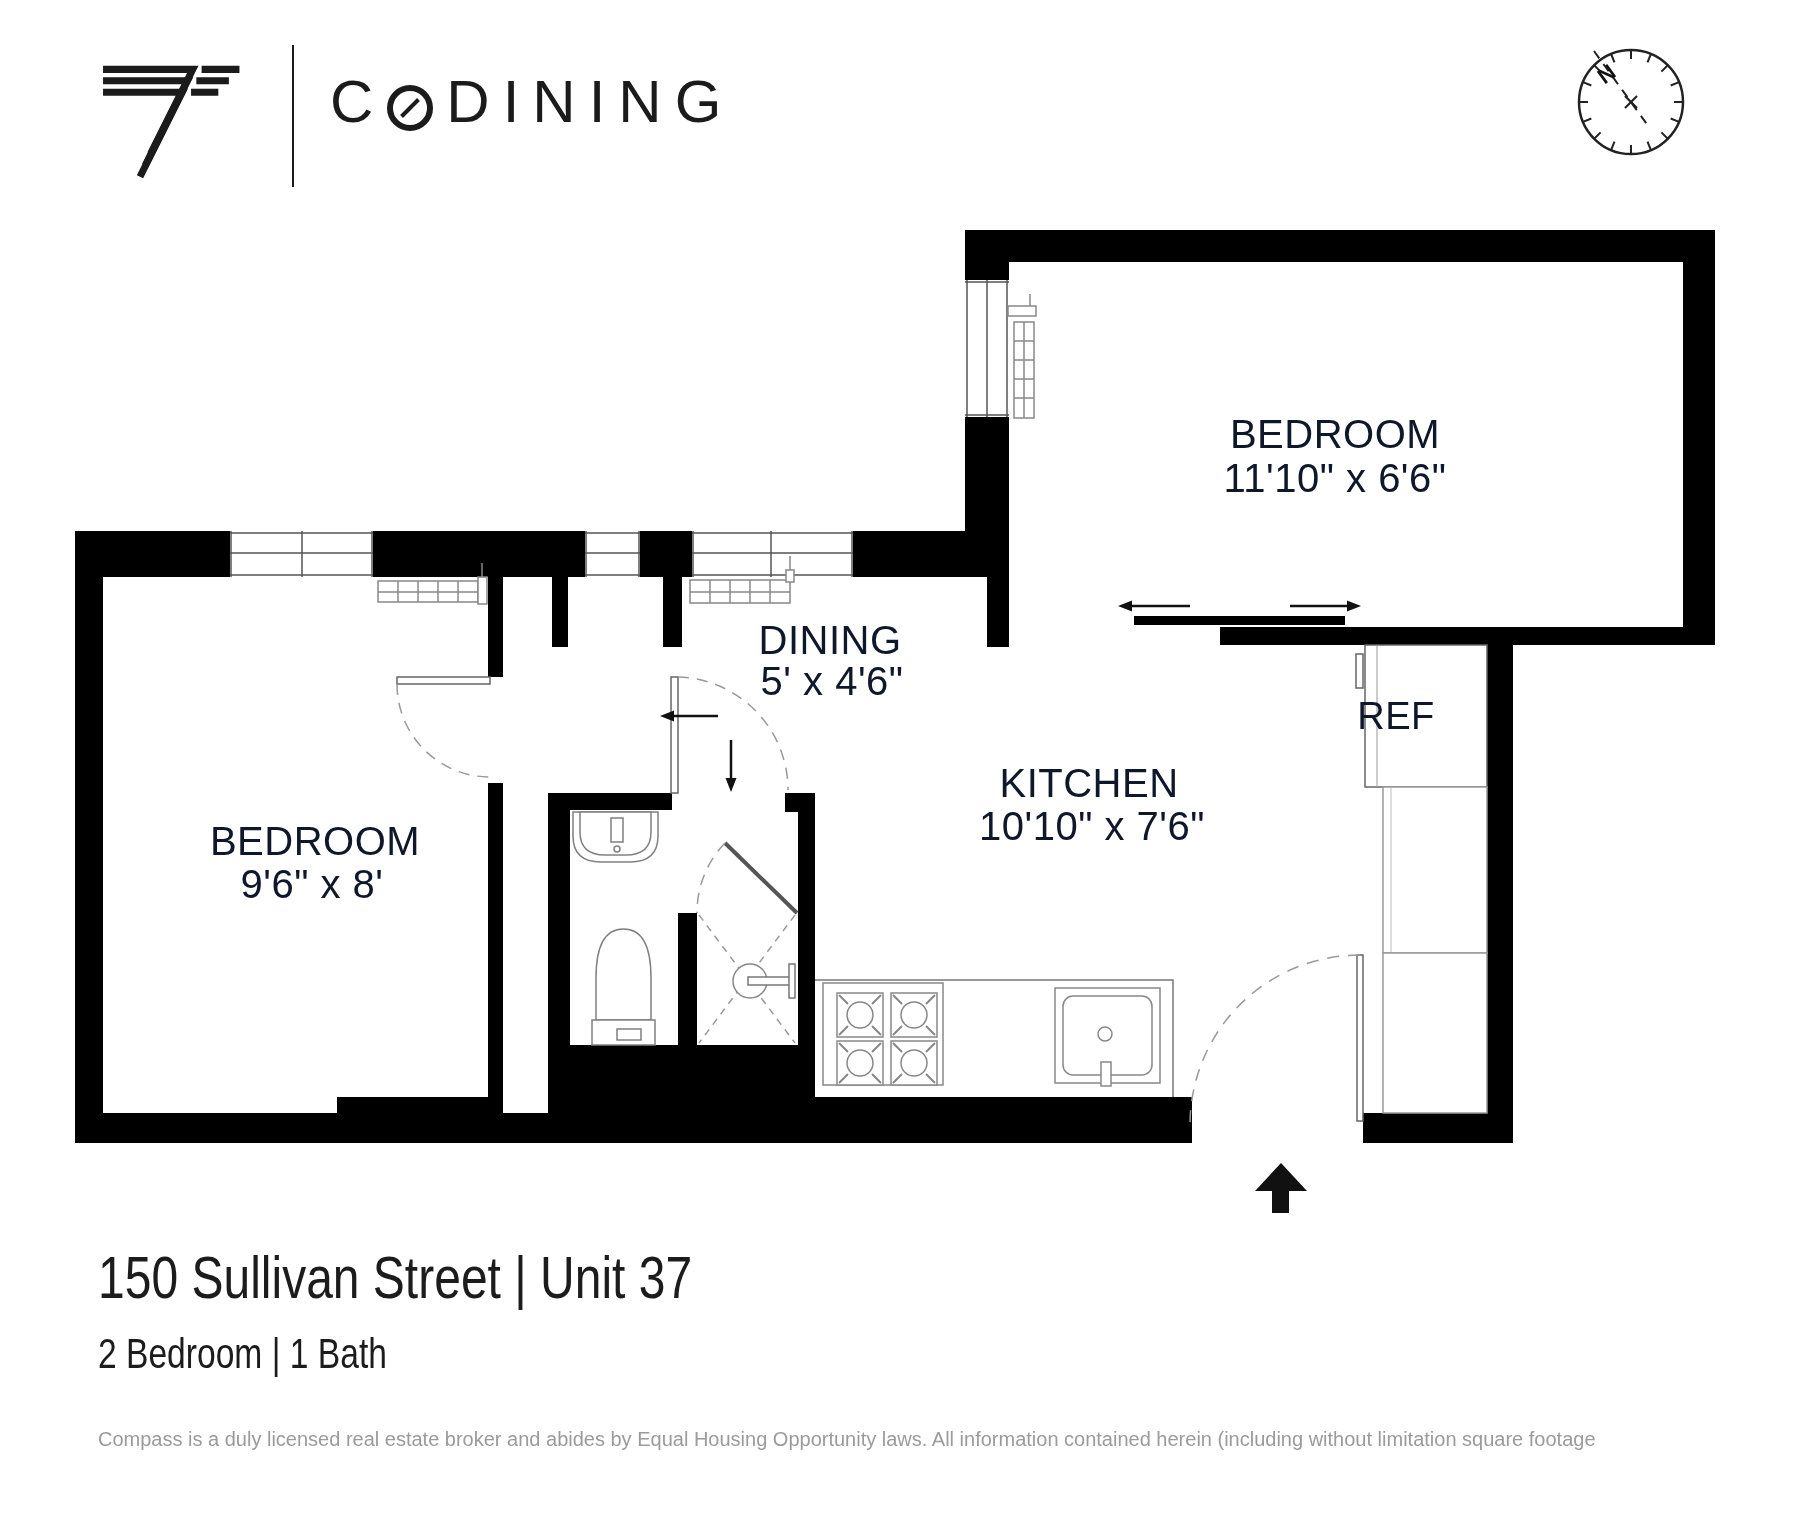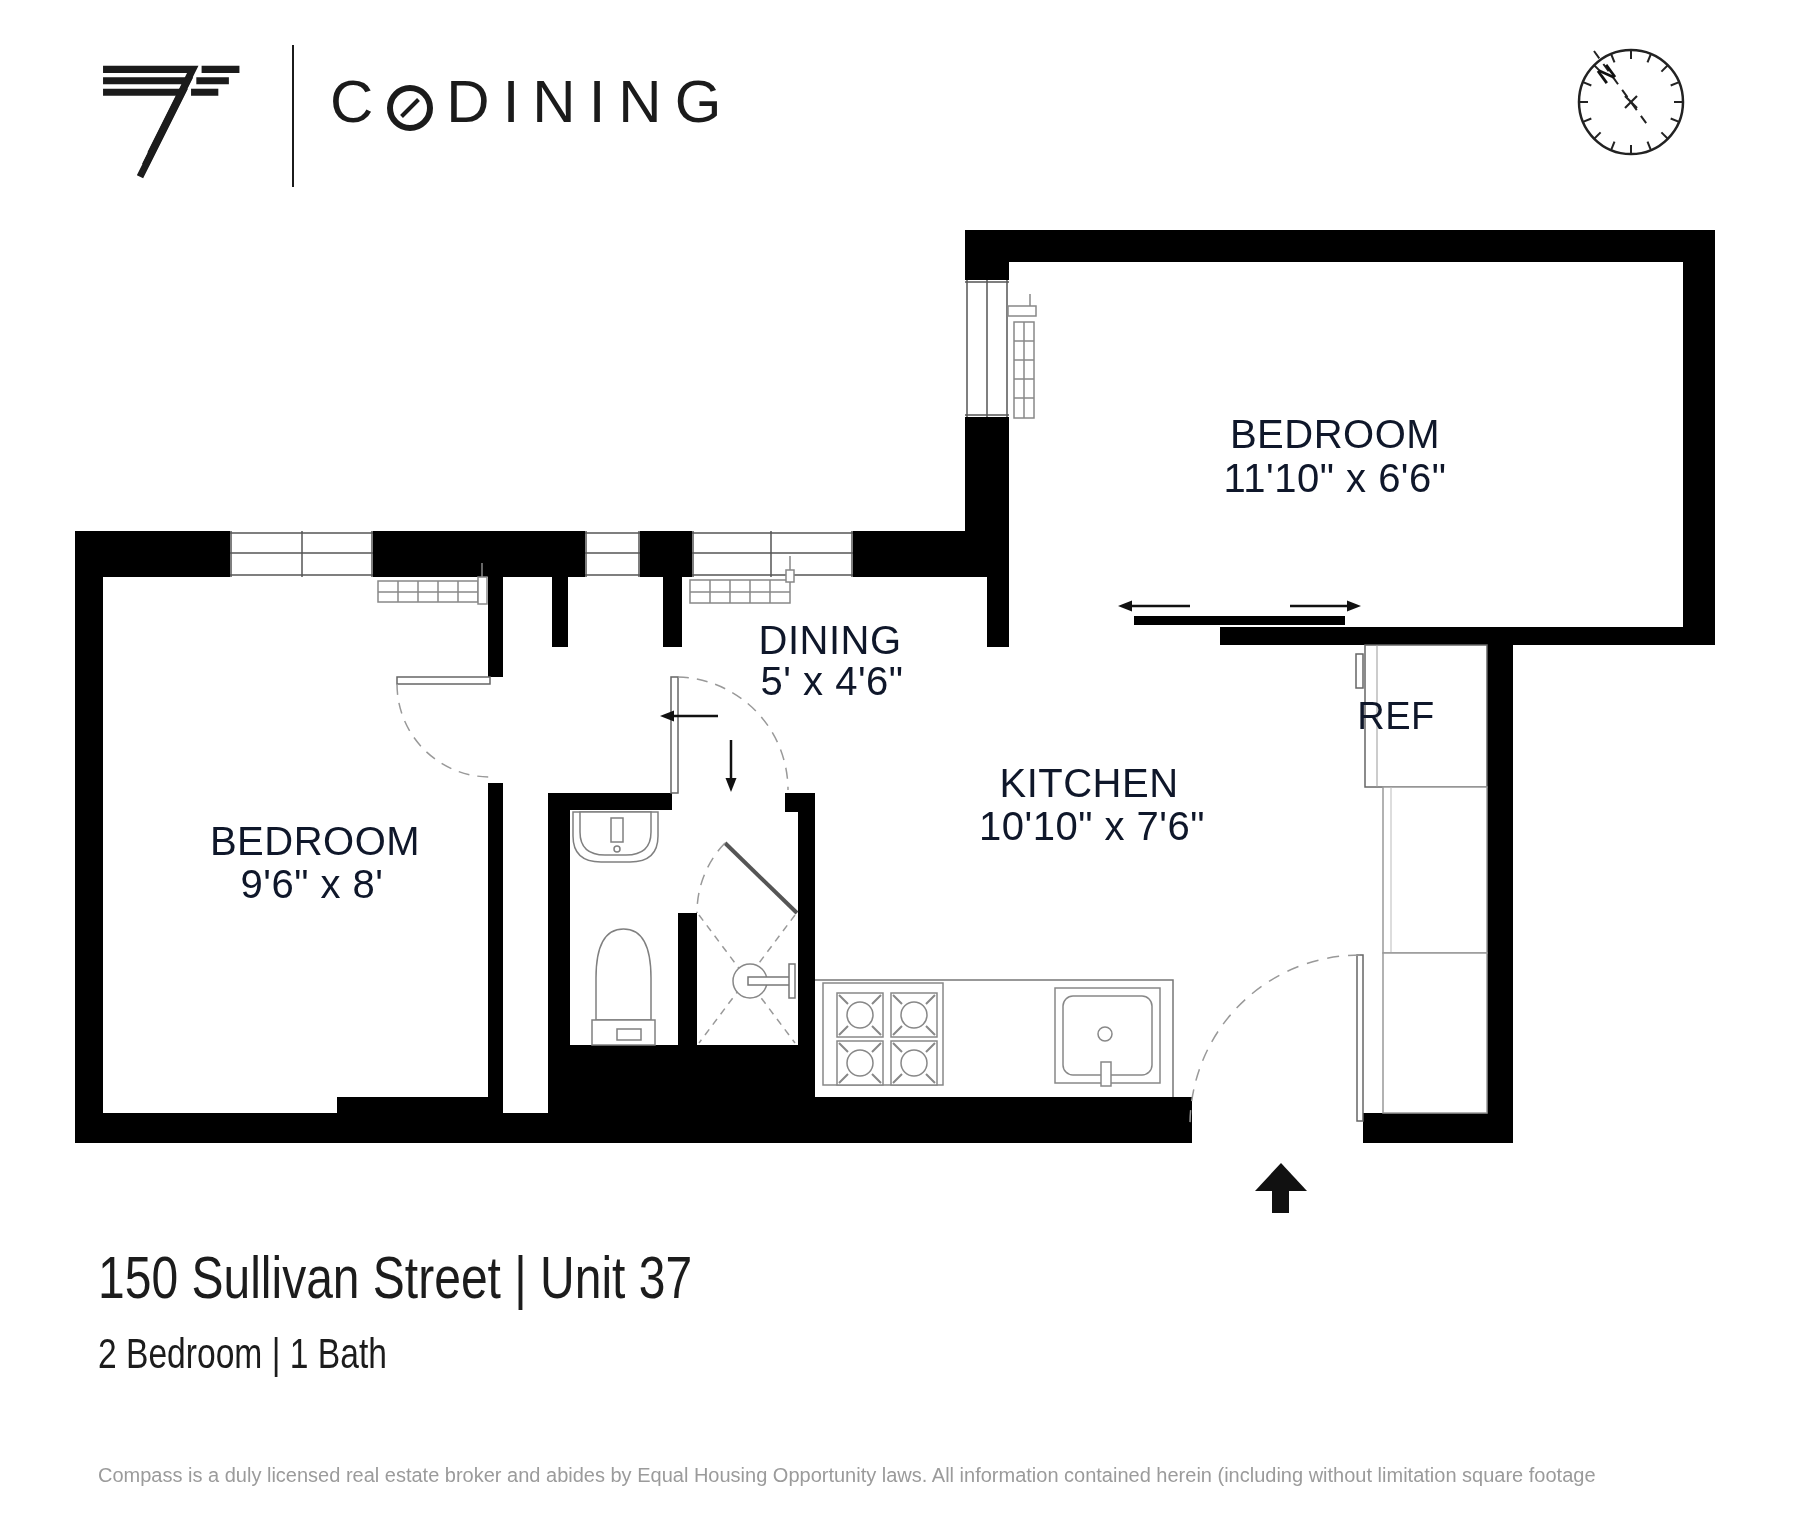--- a/index.html
+++ b/index.html
@@ -20,21 +20,21 @@
   
   #plan{left:0;top:0;width:1800px;height:1527px;}
   .room-label{position:absolute;transform:translate(-50%,-50%);font-size:40px;line-height:1;
               color:#0f172a;white-space:nowrap;letter-spacing:.5px;}
   .ref-label{font-size:38px;}
   
   .condensed{transform:scaleX(0.8);transform-origin:left top;}
   #address{left:98px;top:1243px;font-size:60px;font-weight:500;color:#1c1c1c;white-space:nowrap;}
   #unit-info{left:98px;top:1330px;font-size:42px;font-weight:400;color:#1c1c1c;white-space:nowrap;}
   #disclaimer{left:98px;top:1428px;font-size:20px;line-height:22px;color:#9b9b9b;}
-  #disclaimer div{white-space:nowrap;margin-top:36px;}
+  #disclaimer div{white-space:nowrap;}
 </style>
 </head>
 <body>
 
 <div id="canvas">
 
   <svg id="logo-seven" class="abs" viewBox="0 0 175 150">
     <g fill="none" stroke="#1b1b1b" stroke-width="8">
       <path d="M8,22 H110 L62,118"></path>
       <path d="M8,35 H104 L56,131"></path>

